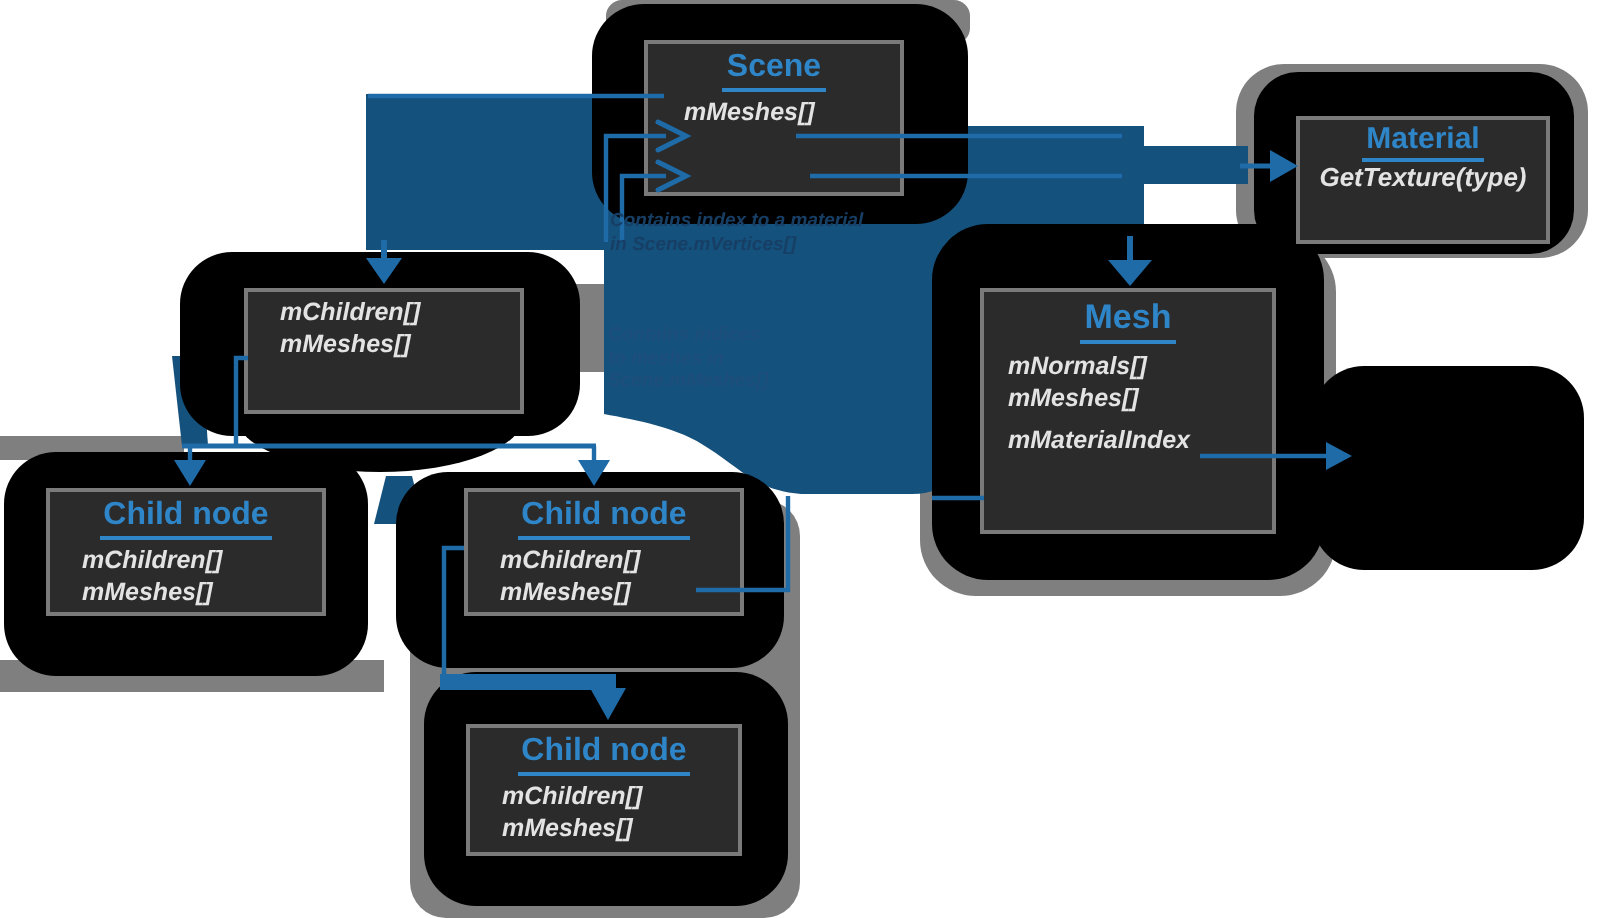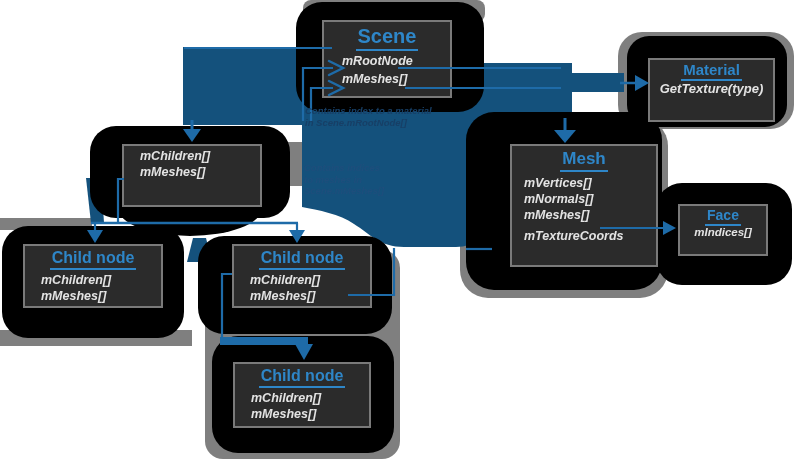--- a/index.html
+++ b/index.html
@@ -6,21 +6,21 @@
   #stage{position:relative;width:800px;height:459px;background:#ffffff;overflow:hidden;
          font-family:"Liberation Sans",sans-serif;}
   .layer{position:absolute;left:0;top:0;width:800px;height:459px;pointer-events:none;}
   .box{position:absolute;background:#2b2b2b;border:2px solid #7a7a7a;box-sizing:border-box;
        z-index:30;text-align:center;}
   .box-title{font-weight:bold;color:#2e86c8;margin-top:3px;}
   .box-title .ul{display:inline-block;border-bottom:2px solid #2e86c8;padding:0 2px 1px 2px;}
   .box-members{color:#e3e3e3;font-weight:bold;font-style:italic;text-align:left;margin-top:3px;}
   .member{white-space:nowrap;}
   
-  #scene-box .box-title{font-size:20px;}
+  #scene-box .box-title{font-size:16px;}
   #scene-box .box-members{font-size:12.5px;line-height:17.5px;padding-left:18px;margin-top:2px;}
   #material-box .box-title{font-size:15px;margin-top:1px;}
   #material-box .box-members{font-size:13px;text-align:center;margin-top:0;}
   #mesh-box .box-title{font-size:17px;}
   #mesh-box .box-members{font-size:12.5px;line-height:16px;padding-left:12px;}
   #mesh-box .member:last-child{margin-top:5px;}
   #face-box .box-title{font-size:14px;margin-top:1px;}
   #face-box .box-members{font-size:11.5px;text-align:center;margin-top:0;}
   #root-box .box-title,#child1-box .box-title,#child2-box .box-title,#child3-box .box-title{font-size:16px;}
   #root-box .box-members,#child1-box .box-members,#child2-box .box-members,#child3-box .box-members{
@@ -65,55 +65,47 @@
       <rect x="656" y="183" width="136" height="102" rx="26"></rect>
       <rect x="2" y="226" width="182" height="112" rx="26"></rect>
       <rect x="198" y="236" width="194" height="98" rx="26"></rect>
       <rect x="212" y="336" width="182" height="117" rx="26"></rect>
     </g>
   </svg>
 
   <div class="box" id="scene-box" style="left:322px;top:20px;width:130px;height:78px;">
     <div class="box-title"><span class="ul">Scene</span></div>
     <div class="box-members">
-      <div class="member">mRootNode</div>
       <div class="member">mMeshes[]</div>
     </div>
   </div>
 
   <div class="box" id="material-box" style="left:648px;top:58px;width:127px;height:64px;">
     <div class="box-title"><span class="ul">Material</span></div>
     <div class="box-members">
       <div class="member">GetTexture(type)</div>
     </div>
   </div>
 
   <div class="box" id="root-box" style="left:122px;top:144px;width:140px;height:63px;">
     <div class="box-members">
       <div class="member">mChildren[]</div>
       <div class="member">mMeshes[]</div>
     </div>
   </div>
 
-  <div class="box" id="mesh-box" style="left:490px;top:144px;width:148px;height:123px;margin-left:20px;">
+  <div class="box" id="mesh-box" style="left:490px;top:144px;width:148px;height:123px;">
     <div class="box-title"><span class="ul">Mesh</span></div>
     <div class="box-members">
-      <div class="member">mVertices[]</div>
       <div class="member">mNormals[]</div>
       <div class="member">mMeshes[]</div>
-      <div class="member">mTextureCoords</div>
+      <div class="member">mMaterialIndex</div>
     </div>
   </div>
 
-  <div class="box" id="face-box" style="left:678px;top:204px;width:90px;height:52px;">
-    <div class="box-title"><span class="ul">Face</span></div>
-    <div class="box-members">
-      <div class="member">mIndices[]</div>
-    </div>
-  </div>
 
   <div class="box" id="child1-box" style="left:23px;top:244px;width:140px;height:64px;">
     <div class="box-title"><span class="ul">Child node</span></div>
     <div class="box-members">
       <div class="member">mChildren[]</div>
       <div class="member">mMeshes[]</div>
     </div>
   </div>
 
   <div class="box" id="child2-box" style="left:232px;top:244px;width:140px;height:64px;">
@@ -162,21 +154,21 @@
       <polygon points="663,221 676,228 663,235"></polygon>
       <polygon points="87,230 103,230 95,243"></polygon>
       <polygon points="289,230 305,230 297,243"></polygon>
       <rect x="220" y="337" width="88" height="8"></rect>
       <polygon points="295,344 313,344 304,360"></polygon>
     </g>
   </svg>
 
   <div class="note" id="material-note">
     <div>Contains index to a material</div>
-    <div>in Scene.mRootNode[]</div>
+    <div>in Scene.mVertices[]</div>
   </div>
   <div class="note" id="mesh-note">
     <div>Contains indices</div>
     <div>to meshes in</div>
     <div>Scene.mMeshes[]</div>
   </div>
 
 </div>
 
 </body></html>

